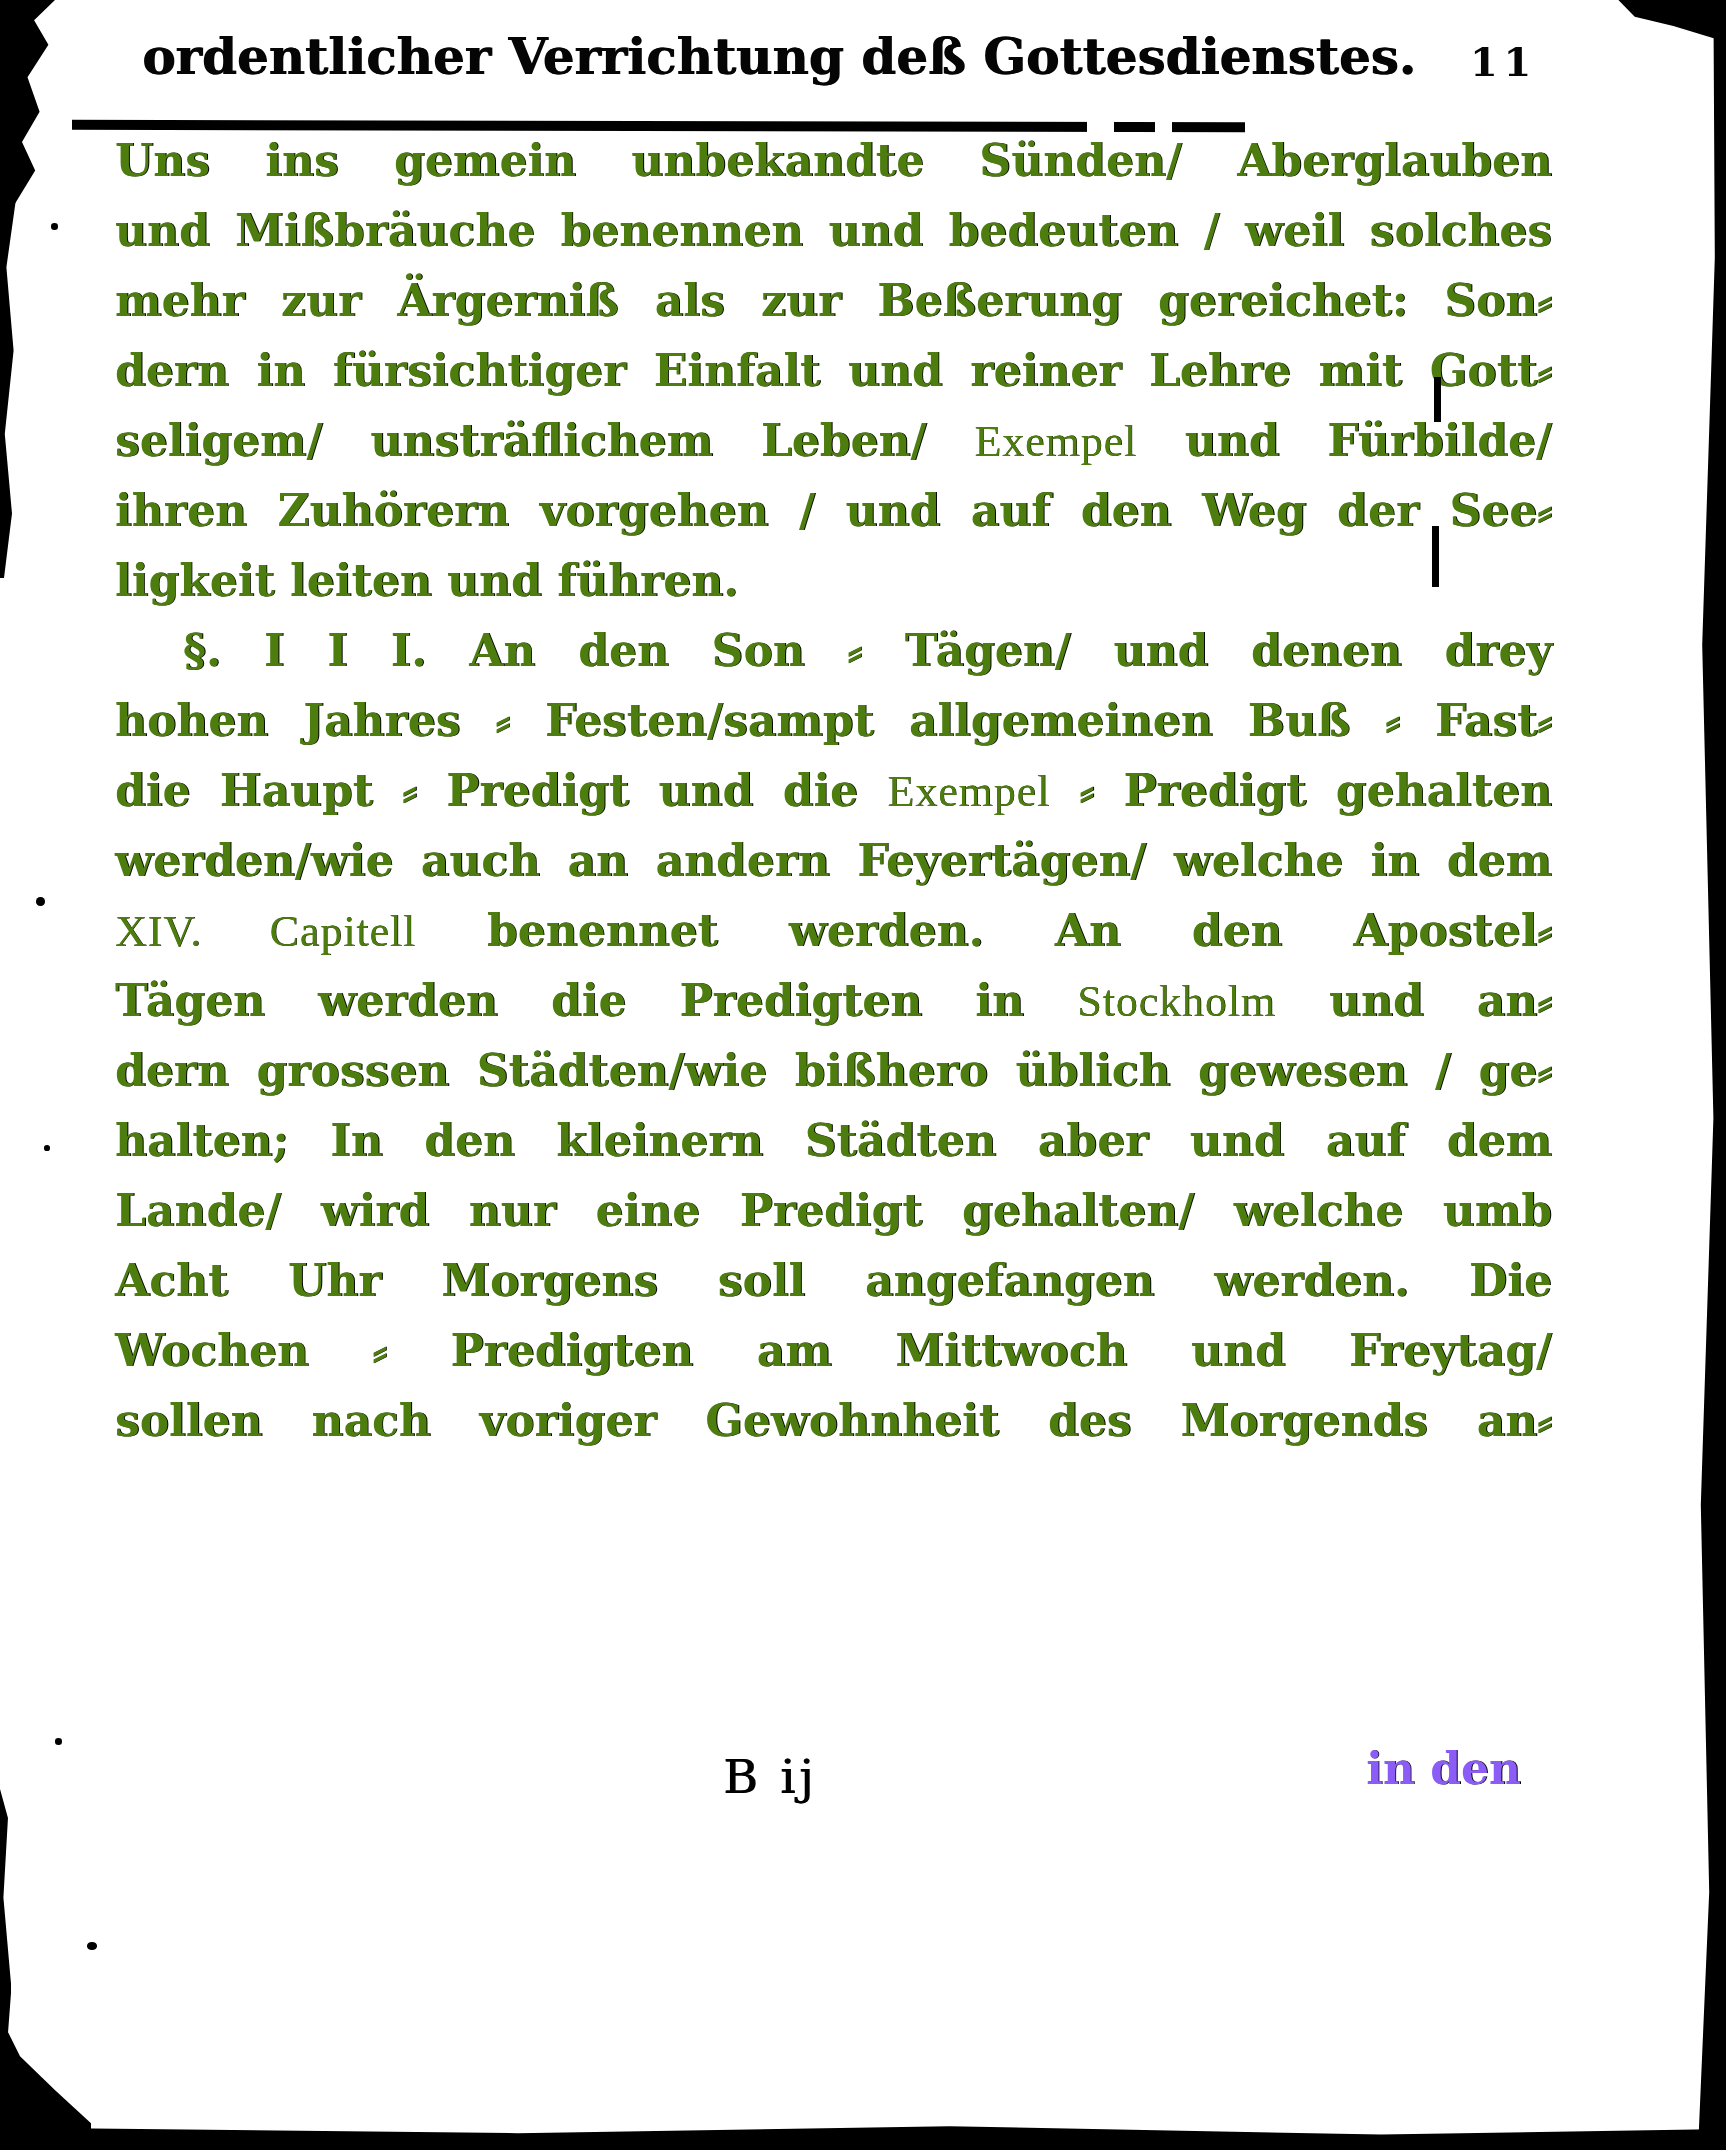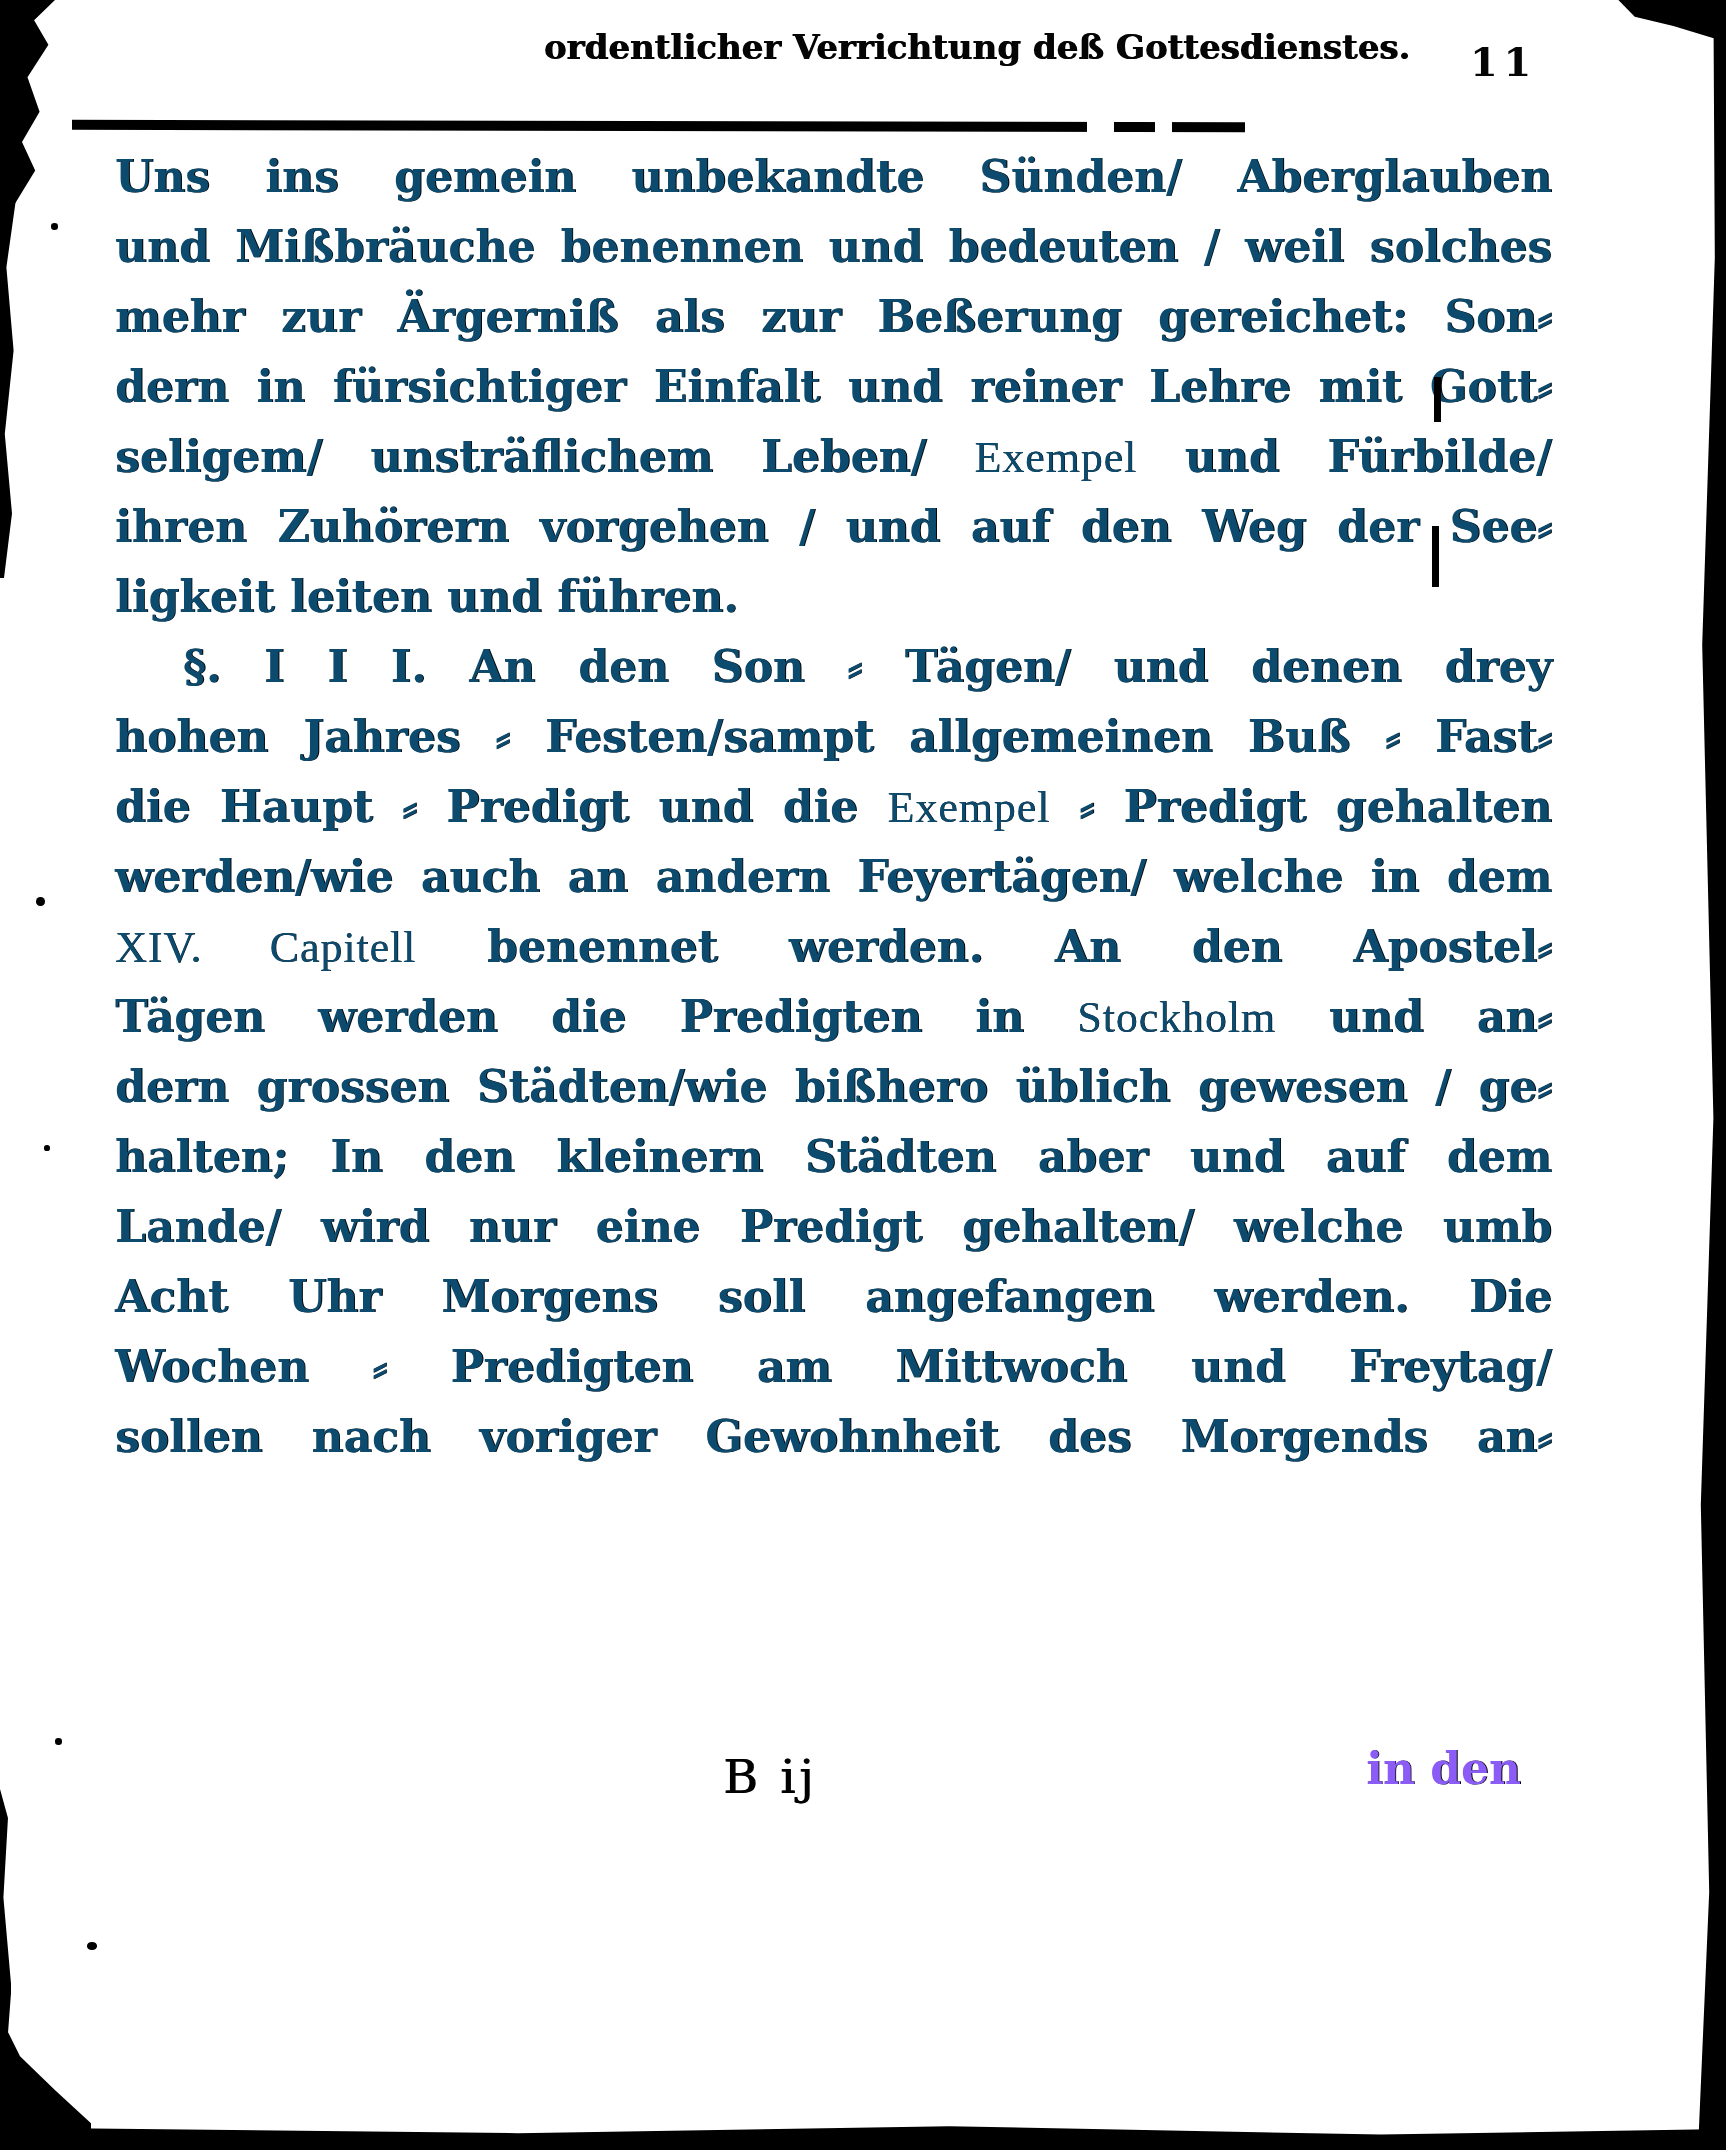--- a/index.html
+++ b/index.html
@@ -5,42 +5,42 @@
   html,body{margin:0;padding:0;}
   body{
     width:1726px;height:2150px;position:relative;background:#ffffff;
     font-family:"DejaVu Serif","DejaVu Sans",serif;overflow:hidden;
   }
   .page{position:absolute;inset:0;background:#ffffff;}
 
   
   .header-title{
     position:absolute;left:142px;top:26.5px;width:1268px;
-    text-align:right;font-size:34px;font-weight:700;color:#050505;
+    text-align:left;font-size:50px;font-weight:700;color:#050505;
     letter-spacing:0px;white-space:nowrap;
     text-shadow:0.9px 0 0 #050505;
   }
   .page-number{
     position:absolute;left:1462px;top:38px;font-size:40px;font-weight:700;
     color:#050505;letter-spacing:5.7px;margin-left:8px;
   }
   .header-rule{
     position:absolute;left:72px;top:121px;width:1173px;height:10.4px;
     background:linear-gradient(90deg,
       #000 0%, #000 86.5%,
       transparent 86.5%, transparent 88.8%,
       #000 88.8%, #000 92.3%,
       transparent 92.3%, transparent 93.8%,
       #000 93.8%, #000 100%);
     transform:rotate(0.12deg);
   }
 
   
   .text-block{
-    position:absolute;left:115px;top:142px;width:1437px;color:#0c4a6e;
+    position:absolute;left:115px;top:126px;width:1437px;color:#4d7c0f;
   }
   .line{
     font-size:44px;font-weight:700;line-height:70px;height:70px;
     text-shadow:0.9px 0 0 #050505;
     text-align:justify;text-align-last:justify;
   }
   .line.noj{text-align:left;text-align-last:left;}
   .line.ind{padding-left:68px;}
   .antiqua{
     font-family:"Liberation Serif","DejaVu Serif",serif;

